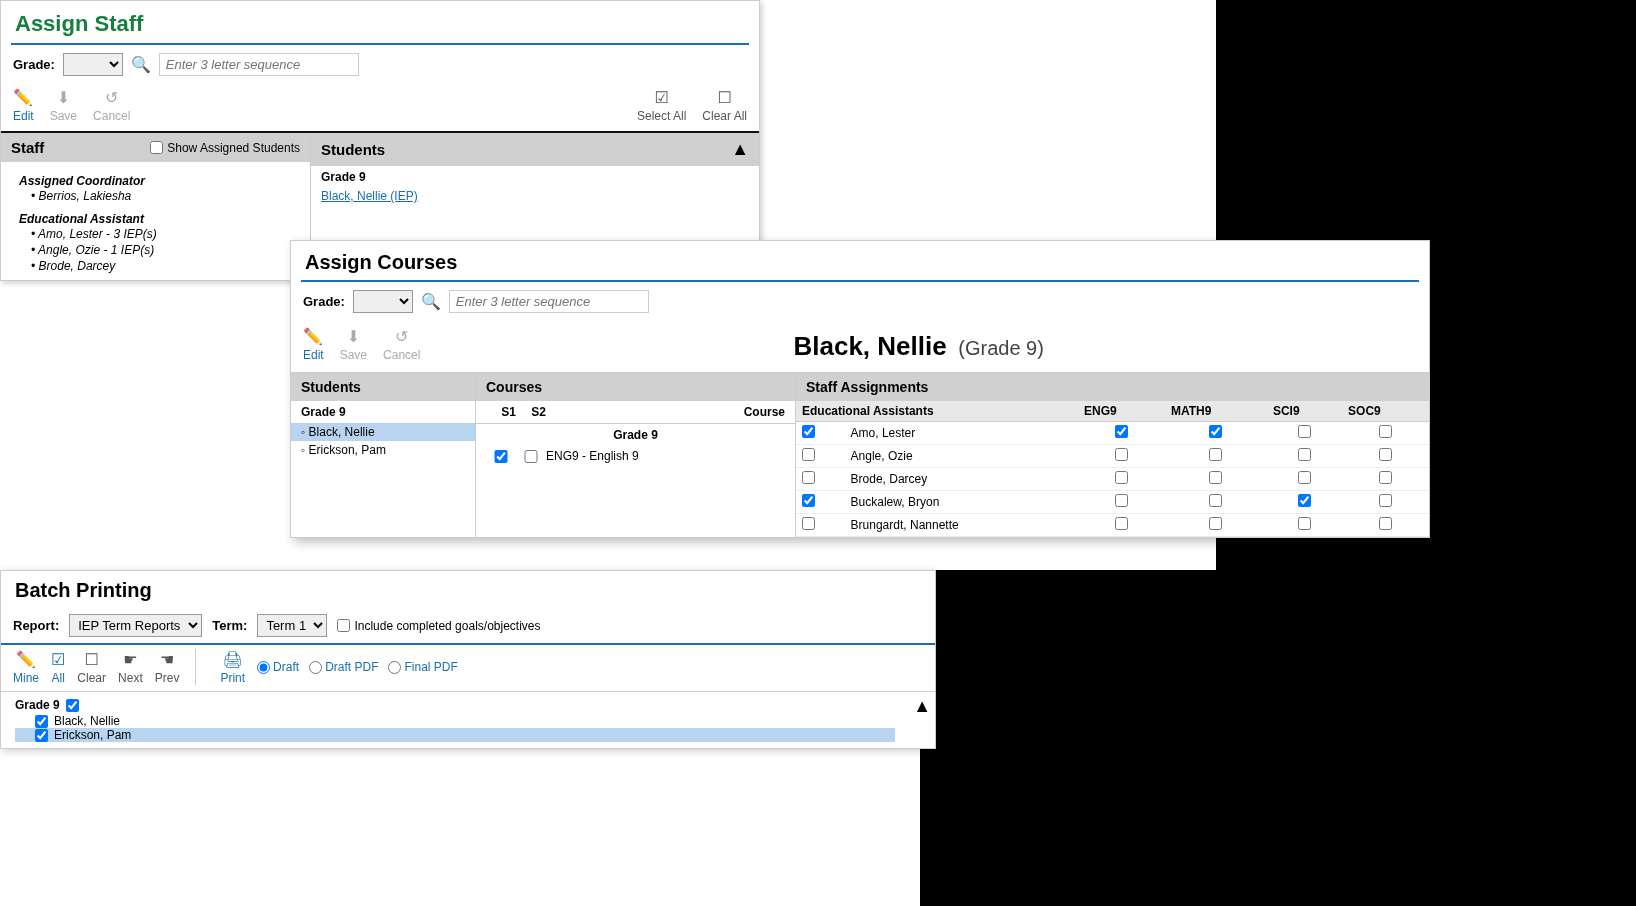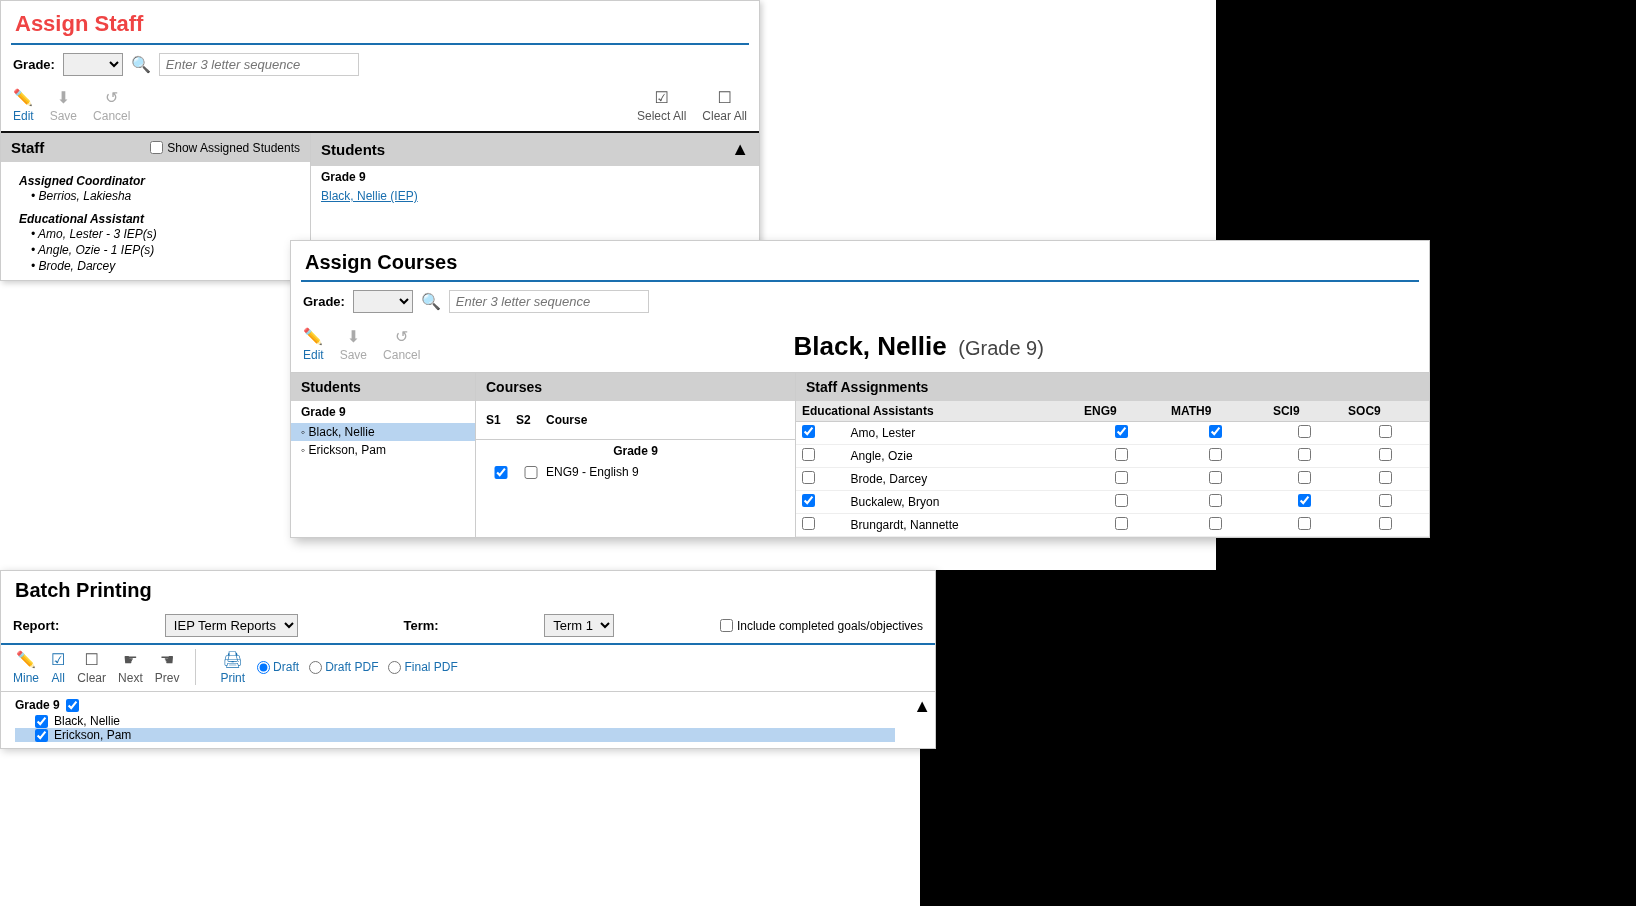--- a/index.html
+++ b/index.html
@@ -12,21 +12,21 @@
       width: 760px;
       background: #fff;
       border: 1px solid #ccc;
       box-shadow: 2px 2px 6px rgba(0,0,0,0.2);
       z-index: 1;
     }
     .panel-title {
       font-size: 22px;
       font-weight: bold;
       padding: 10px 14px 6px;
-      color: #ef4444;
+      color: #15803d;
     }
     .blue-rule { border: none; border-top: 2px solid #1a6faf; margin: 0 10px; }
 
     .filter-bar {
       display: flex;
       align-items: center;
       padding: 8px 12px;
       gap: 8px;
     }
     .filter-label { font-weight: bold; }
@@ -154,22 +154,23 @@
     .ac-student-item.selected {
       background: #b8d4f0;
     }
     .ac-student-item::before { content: "◦ "; }
 
     .courses-sub-header {
       display: grid;
       grid-template-columns: 30px 30px 1fr;
       font-weight: bold;
       font-size: 12px;
-      padding: 12px 10px;
+      padding: 4px 10px;
       border-bottom: 1px solid #ccc;
+      text-align: right;
     }
     .course-grade-label { font-weight: bold; font-size: 12px; padding: 4px 10px; text-align: center; }
     .course-row {
       display: grid;
       grid-template-columns: 30px 30px 1fr;
       padding: 3px 10px;
       font-size: 12px;
       align-items: center;
     }
 
@@ -203,21 +204,20 @@
       font-size: 20px;
       font-weight: bold;
       padding: 8px 14px 6px;
     }
     .bp-filter-bar {
       display: flex;
       align-items: center;
       padding: 6px 12px;
       gap: 10px;
       border-bottom: 2px solid #1a6faf;
-      justify-content: space-between;
     }
     .bp-select {
       border: 1px solid #999;
       padding: 2px 4px;
       font-size: 13px;
     }
     .bp-toolbar {
       display: flex;
       align-items: center;
       padding: 4px 12px 6px;

